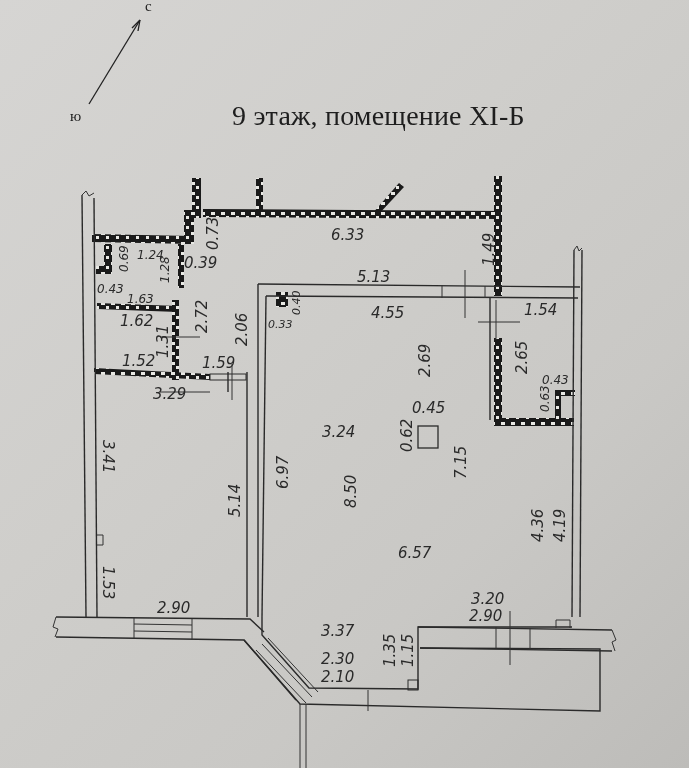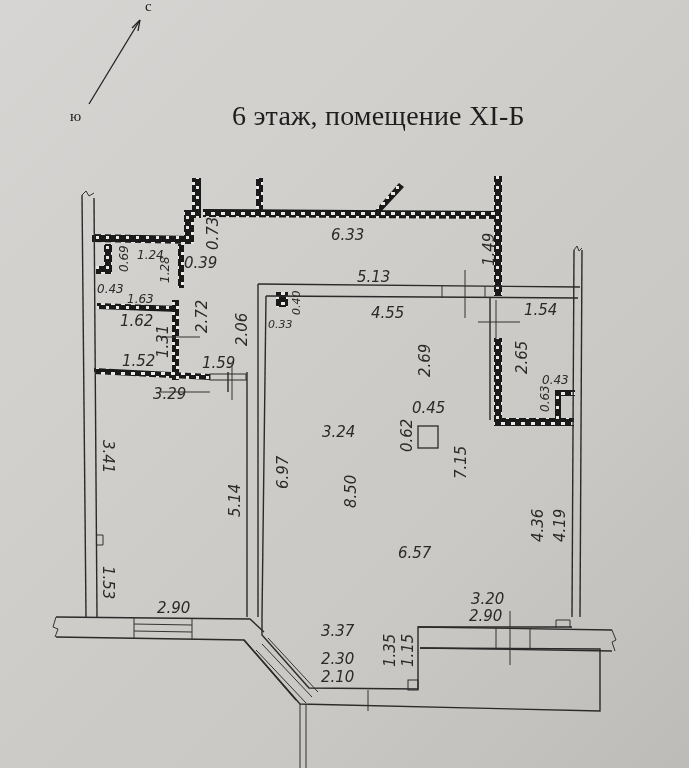--- a/index.html
+++ b/index.html
@@ -23,21 +23,21 @@
       font-size: 15px; fill: #2a2a2a;
     }
     .dim-sm { font-size: 12px; }
     .dim-xs { font-size: 11px; }
     .line { stroke: #2a2a2a; stroke-width: 1.4; fill: none; }
     .thin { stroke: #333; stroke-width: 1; fill: none; }
   </style>
 </head>
 <body>
 
-<div class="title">6 этаж, помещение XI-Б</div>
+<div class="title">9 этаж, помещение XI-Б</div>
 <span class="compass-label" style="left:145px; top:-2px;">с</span>
 <span class="compass-label" style="left:70px; top:108px;">ю</span>
 
 <svg class="plan" width="689" height="768" viewBox="0 0 689 768">
   <defs>
     <pattern id="hatch" width="10" height="10" patternUnits="userSpaceOnUse">
       <rect width="10" height="10" fill="#1a1a1a"></rect>
       <rect x="1" y="2" width="4" height="3" fill="#e8e8e4"></rect>
       <rect x="6" y="6" width="3" height="3" fill="#e8e8e4"></rect>
     </pattern>

